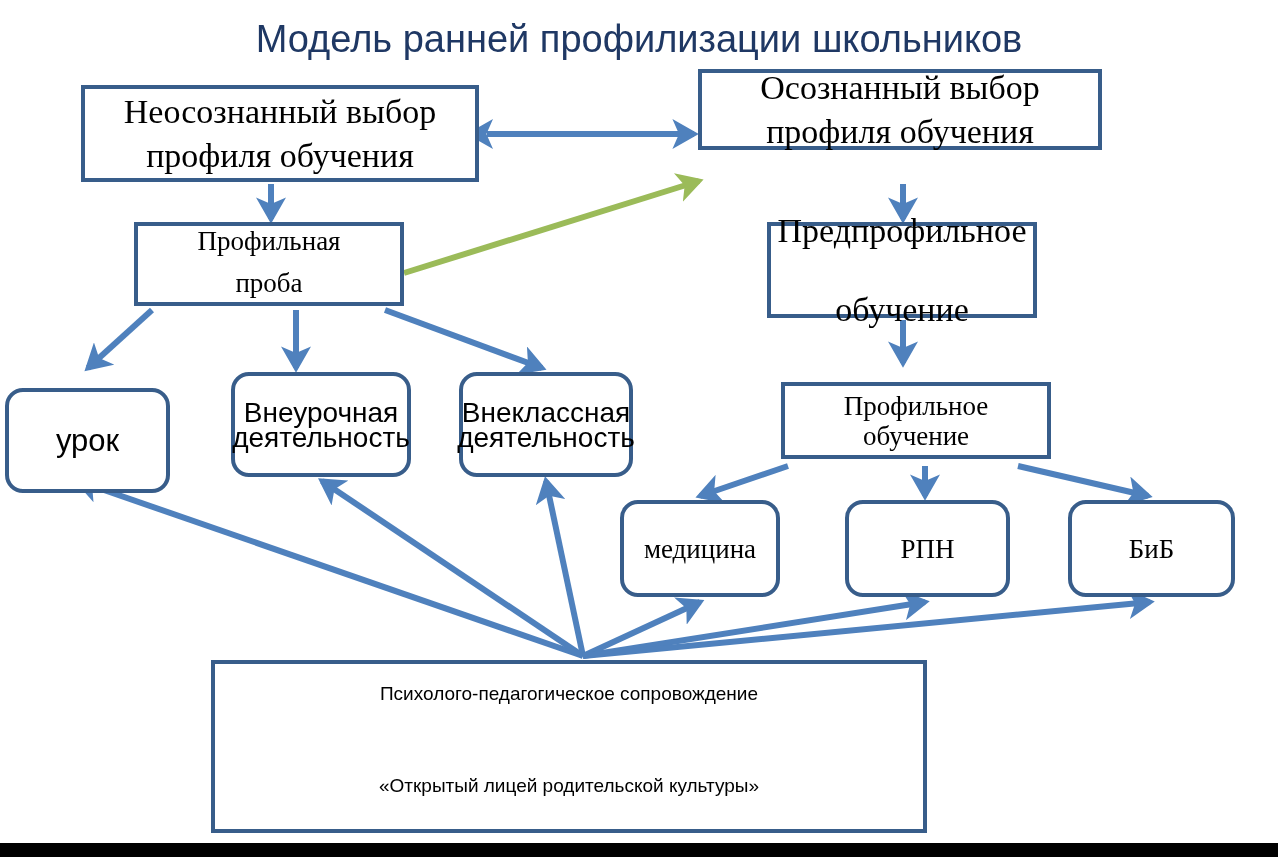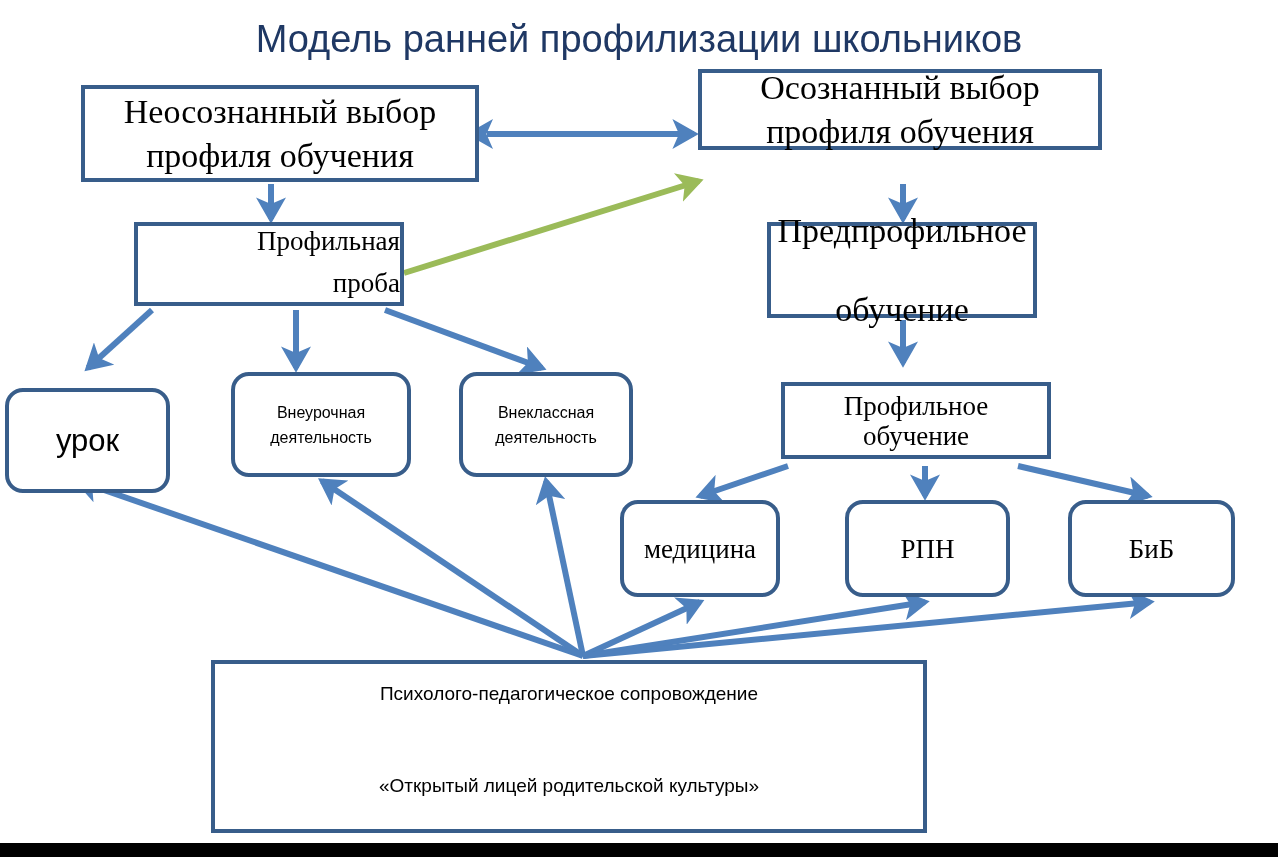--- a/index.html
+++ b/index.html
@@ -54,38 +54,38 @@
     display: block;
     white-space: nowrap;
     text-align: center;
   }
   
   .serif { font-family: "Liberation Serif", serif; }
   .sans  { font-family: "Liberation Sans", sans-serif; }
 
   #node-unconscious { left:81px;  top:85px;  width:398px; height:97px; }
   #node-conscious   { left:698px; top:69px;  width:404px; height:81px; }
-  #node-probe       { left:134px; top:222px; width:270px; height:84px; overflow: visible; align-items: flex-end; }
+  #node-probe       { left:134px; top:222px; width:270px; height:84px; overflow: visible; }
   #node-preprofile  { left:767px; top:222px; width:270px; height:96px;gap:35px; }
   #node-profile     { left:767px; top:382px; width:270px; height:77px;margin-left:14px; }
 
   #node-lesson      { left:5px;   top:388px; width:165px; height:105px; }
   #node-extracurr   { left:231px; top:372px; width:180px; height:105px; }
   #node-outclass    { left:459px; top:372px; width:174px; height:105px; }
 
   #node-medicine    { left:620px; top:500px; width:160px; height:97px; }
   #node-rpn         { left:845px; top:500px; width:165px; height:97px; }
   #node-bib         { left:1068px;top:500px; width:167px; height:97px; }
 
   #node-support     { left:211px; top:660px; width:716px; height:173px;
                       justify-content: flex-start; padding-top: 18px; }
   .fs-24 { font-size: 34px; line-height: 44px; }
   .fs-26 { font-size: 27px; line-height: 30px; }
   .fs-30 { font-size: 31px; line-height: 38px; }
-  .fs-19 { font-size: 16px; line-height: 25px; }
+  .fs-19 { font-size: 28px; line-height: 25px; }
   .fs-18 { font-size: 19px; line-height: 24px; }
 
   #node-probe .line { position: relative; }
   #node-probe .line.l1 { margin-top: -4px; }
   #node-probe .line.l2 { margin-top: 12px; }
 
   #node-support .line.l1 { margin-bottom: 68px; }
 
   .bottom-bar {
     position: absolute;

